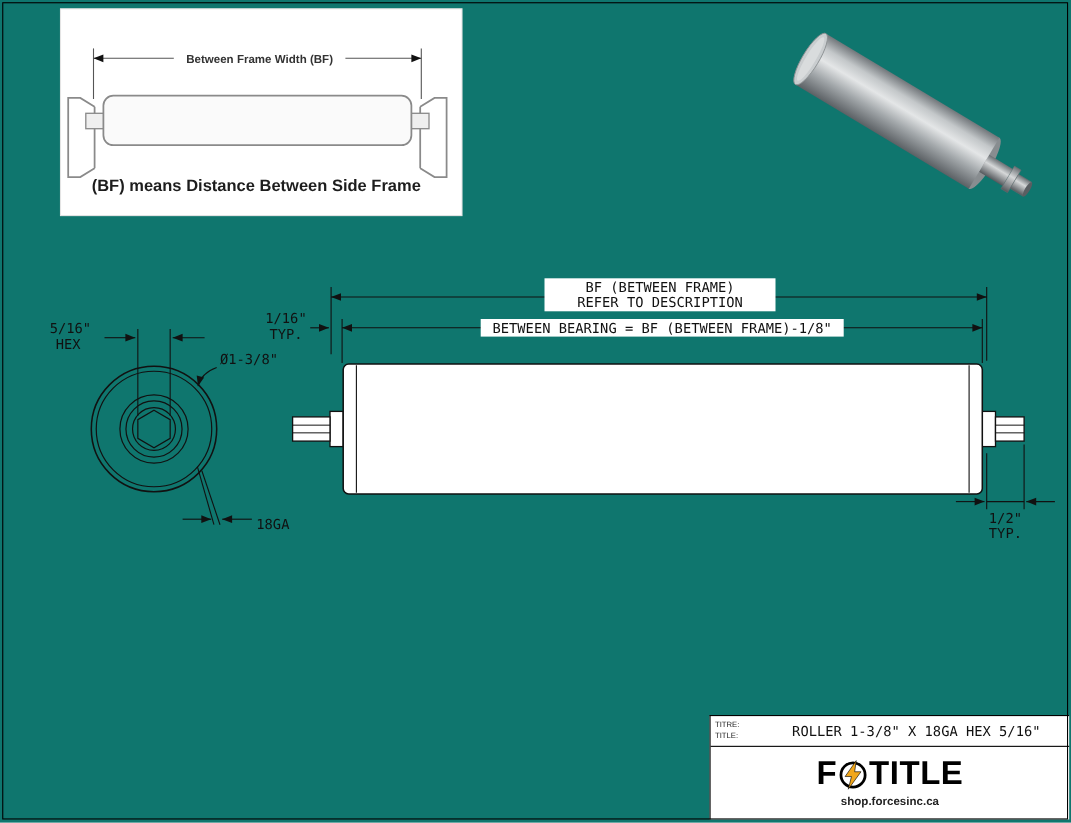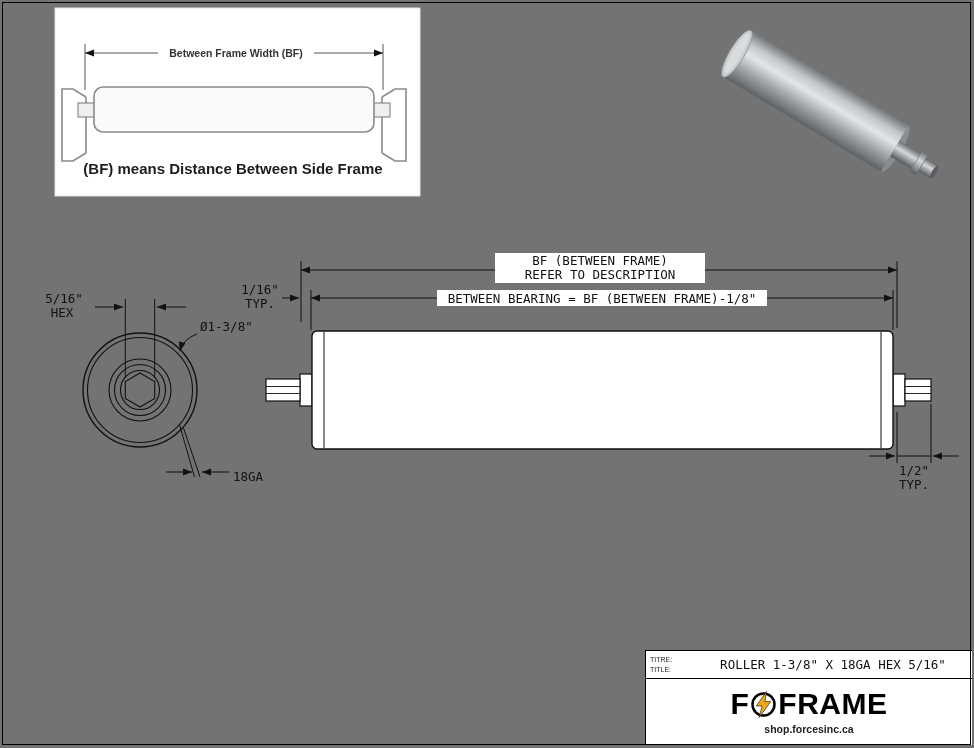--- a/index.html
+++ b/index.html
@@ -1,18 +1,18 @@
 <!DOCTYPE html>
 <html><head>
 <meta charset="utf-8">
 <style>
   * { margin:0; padding:0; box-sizing:border-box; }
   html,body { width:974px; height:748px; background:#fff; overflow:hidden;
     font-family:"Liberation Sans","DejaVu Sans",sans-serif; }
-  .sheet { position:relative; width:974px; height:748px; background:#737373; }
+  .sheet { position:relative; width:974px; height:748px; background:#0f766e; }
   .sheet-border { position:absolute; left:2px; top:2px; width:969px; height:743px;
     border:1.5px solid #000; pointer-events:none; }
   svg.drawing { position:absolute; left:0; top:0; }
 
   .cad { font-family:"DejaVu Sans Mono","Liberation Mono",monospace; font-size:12.5px; fill:#111; }
   .inset-dim-text { font-family:"Liberation Sans",sans-serif; font-size:10.5px; font-weight:bold; fill:#333; }
   .inset-caption { font-family:"Liberation Sans",sans-serif; font-size:15px; font-weight:bold; fill:#1d1d1d; }
 
   .title-block { position:absolute; left:645px; top:650px; width:327px; height:95px;
     border-top:1.5px solid #000; border-left:1.5px solid #000;
@@ -159,20 +159,20 @@
     </div>
     <div class="tb-row2">
       <div class="brand">
         <span>F</span>
         <span class="o-mark">
           <svg viewBox="0 0 28 28" width="27" height="27">
             <circle cx="14" cy="14" r="11.4" fill="none" stroke="#000" stroke-width="2.6"></circle>
             <polygon points="17,0.5 6.5,15.5 12.5,15.5 9.5,27.5 21.5,11 15.5,11" stroke="#000" stroke-width="0.6" fill="#f2a71b"></polygon>
           </svg>
         </span>
-        <span>FRAME</span>
+        <span>TITLE</span>
       </div>
       <div class="website">shop.forcesinc.ca</div>
     </div>
   </div>
 
   <div class="sheet-border"></div>
 </div>
 
 </body></html>

